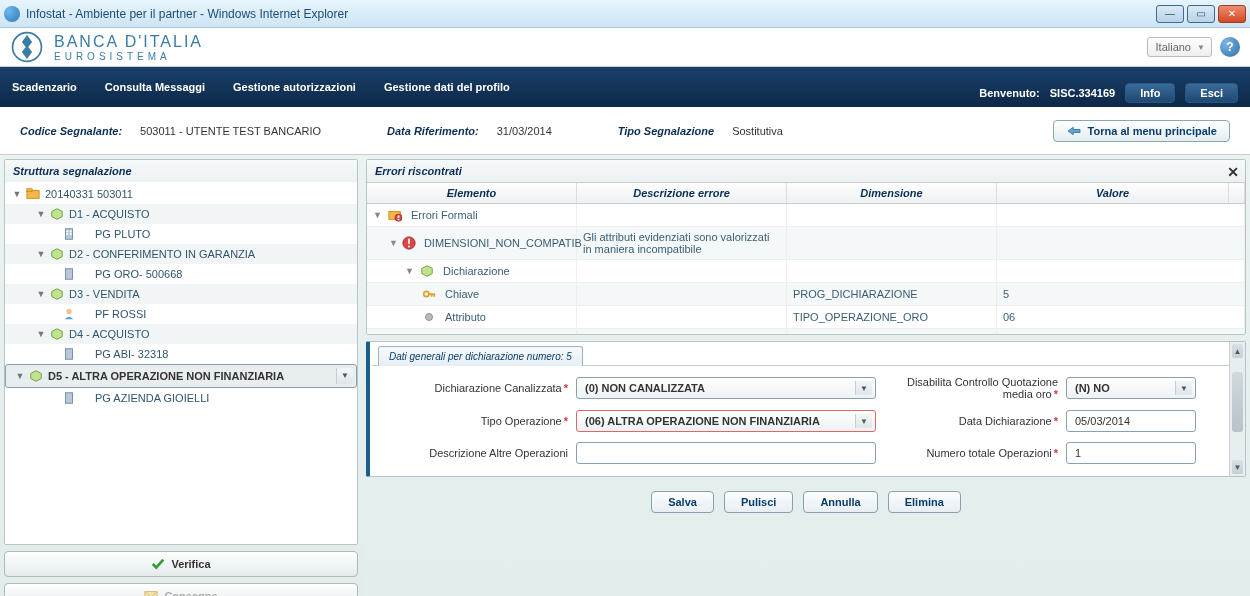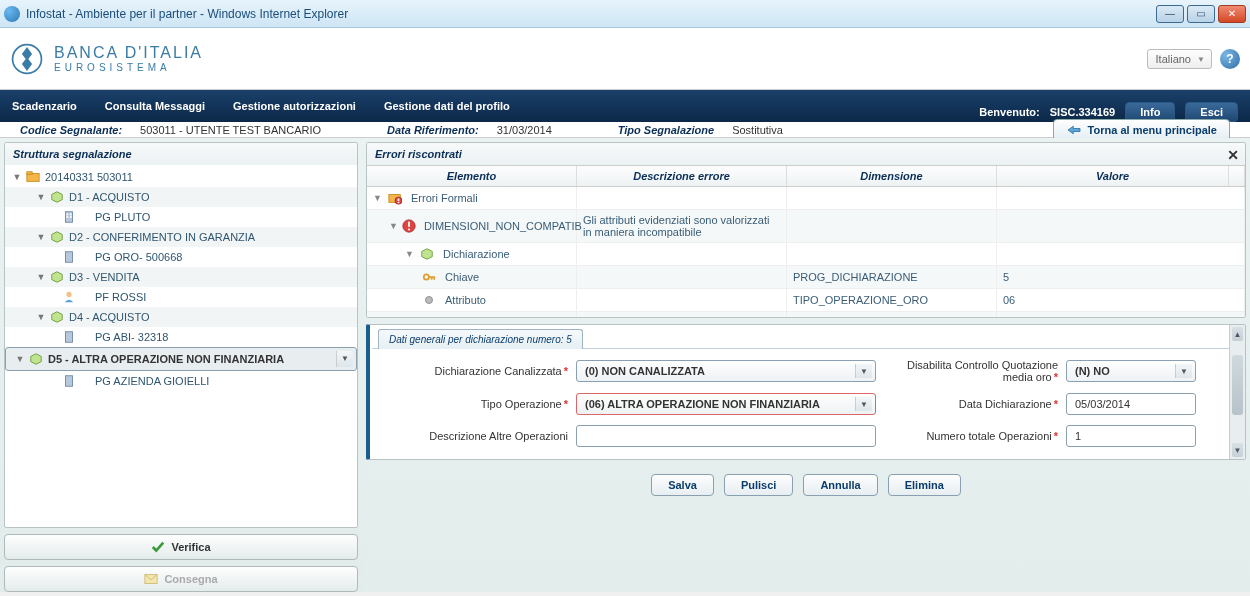--- a/index.html
+++ b/index.html
@@ -7,40 +7,40 @@
 
 
 .titlebar { height: 28px; background: linear-gradient(#e8f4fc, #cde5f5); display: flex; align-items: center; padding: 0 4px; border-bottom: 1px solid #a9c9e0; }
 .titlebar .ie-icon { width: 16px; height: 16px; margin-right: 6px; border-radius: 50%; background: radial-gradient(circle at 30% 30%, #6bb9f0, #2e78b5); position: relative; }
 .titlebar .title-text { color: #1a4d7a; font-size: 12px; flex: 1; }
 .win-btns { display: flex; gap: 3px; }
 .win-btn { width: 28px; height: 18px; border: 1px solid #3b6a93; border-radius: 3px; background: linear-gradient(#dbe9f5,#b9d2e6); color: #2c4f6e; display:flex; align-items:center; justify-content:center; font-size:10px; }
 .win-btn.close { background: linear-gradient(#f08b72,#d34825); border-color:#a13a1e; color:#fff; }
 
 
-.logobar { height: 62px; background: #fff; display:flex; align-items:center; padding: 0 10px; border-bottom: 1px solid #ccc; }
+.logobar { height: 39px; background: #fff; display:flex; align-items:center; padding: 0 10px; border-bottom: 1px solid #ccc; }
 .logobar .bi-logo { width: 34px; height: 34px; margin-right: 10px; display:flex; align-items:center; justify-content:center; }
 .logobar .bi-logo svg { width:34px; height:34px; }
 .bank-text { color:#3a7ca5; }
 .bank-text .bank-name { font-size: 16px; letter-spacing: 2px; font-weight:400; }
 .bank-text .euro { font-size: 10px; letter-spacing: 4px; }
 .logobar .right { margin-left:auto; display:flex; align-items:center; gap:8px; }
 .lang-sel { border:1px solid #bbb; border-radius:3px; padding:3px 20px 3px 8px; background:linear-gradient(#fefefe,#eee); position:relative; color:#666; }
 .lang-sel:after { content:"▼"; font-size:8px; position:absolute; right:6px; top:5px; color:#888; }
 .help-icon { width:20px; height:20px; border-radius:50%; background:radial-gradient(circle at 30% 30%, #7bb7e6, #2f6ea5); color:#fff; display:flex; align-items:center; justify-content:center; font-weight:bold; font-size:12px; }
 
 
-.navbar { height: 32px; background: linear-gradient(#1a406a, #0c2848); display:flex; align-items:center; padding:0 12px; color:#fff; }
+.navbar { height: 40px; background: linear-gradient(#1a406a, #0c2848); display:flex; align-items:center; padding:0 12px; color:#fff; }
 .navbar .nav-link { color:#fff; font-weight:bold; font-size:11px; margin-right: 28px; cursor:pointer; }
 .navbar .right { margin-left:auto; display:flex; align-items:center; gap:10px;margin-top:11px; }
 .navbar .welcome { font-weight:bold; }
 .nav-btn { border:1px solid #2a5885; background:linear-gradient(#3a6a9a,#1f4872); color:#fff; padding:3px 14px; border-radius:4px; font-weight:bold; cursor:pointer; }
 
 
-.infostrip { height: 16px; background:#fff; display:flex; align-items:center; padding:0 20px; gap:18px; border-bottom:1px solid #ccc; }
+.infostrip { height: 48px; background:#fff; display:flex; align-items:center; padding:0 20px; gap:18px; border-bottom:1px solid #ccc; }
 .infostrip .lbl { font-weight:bold; color:#0a2e55; font-style:italic; }
 .infostrip .val { color:#333; }
 .infostrip .push { margin-left:auto; }
 .back-main { border:1px solid #8aa; padding:4px 12px; border-radius:4px; background:linear-gradient(#fefefe,#e3eef3); color:#0a3d6b; font-weight:bold; display:flex; align-items:center; gap:6px; cursor:pointer; }
 .back-main svg { width:16px; height:12px; }
 
 
 .main { display:flex; height: calc(596px - 28px - 50px - 32px - 32px); }
 .leftcol { width: 362px; display:flex; flex-direction:column; padding: 4px 4px 0 4px; gap:6px; background:linear-gradient(#eaf2f2,#e2eceb); }
 .panel { background:#fff; border:1px solid #b8c4c4; border-radius:2px; }

